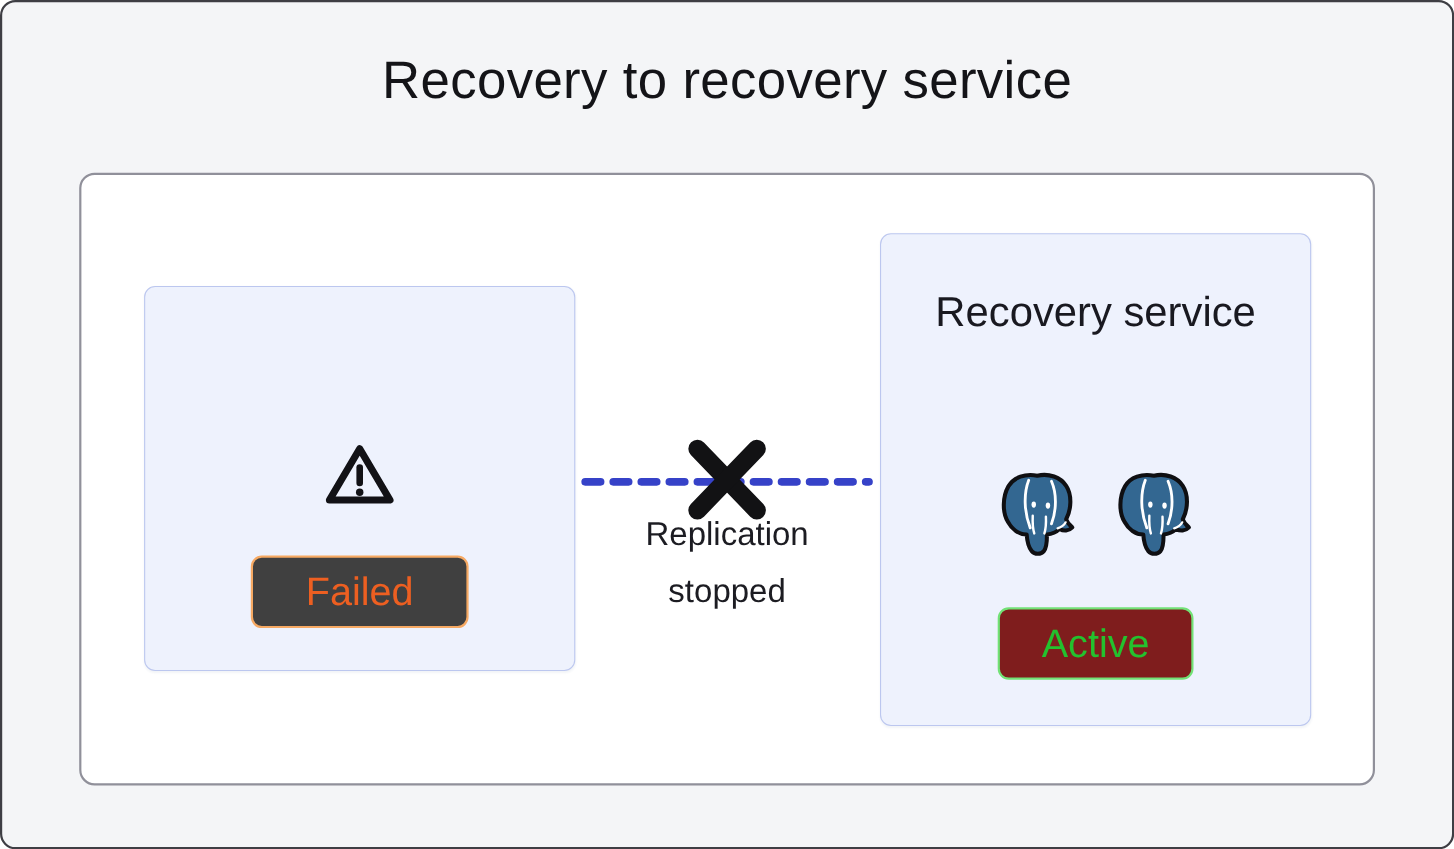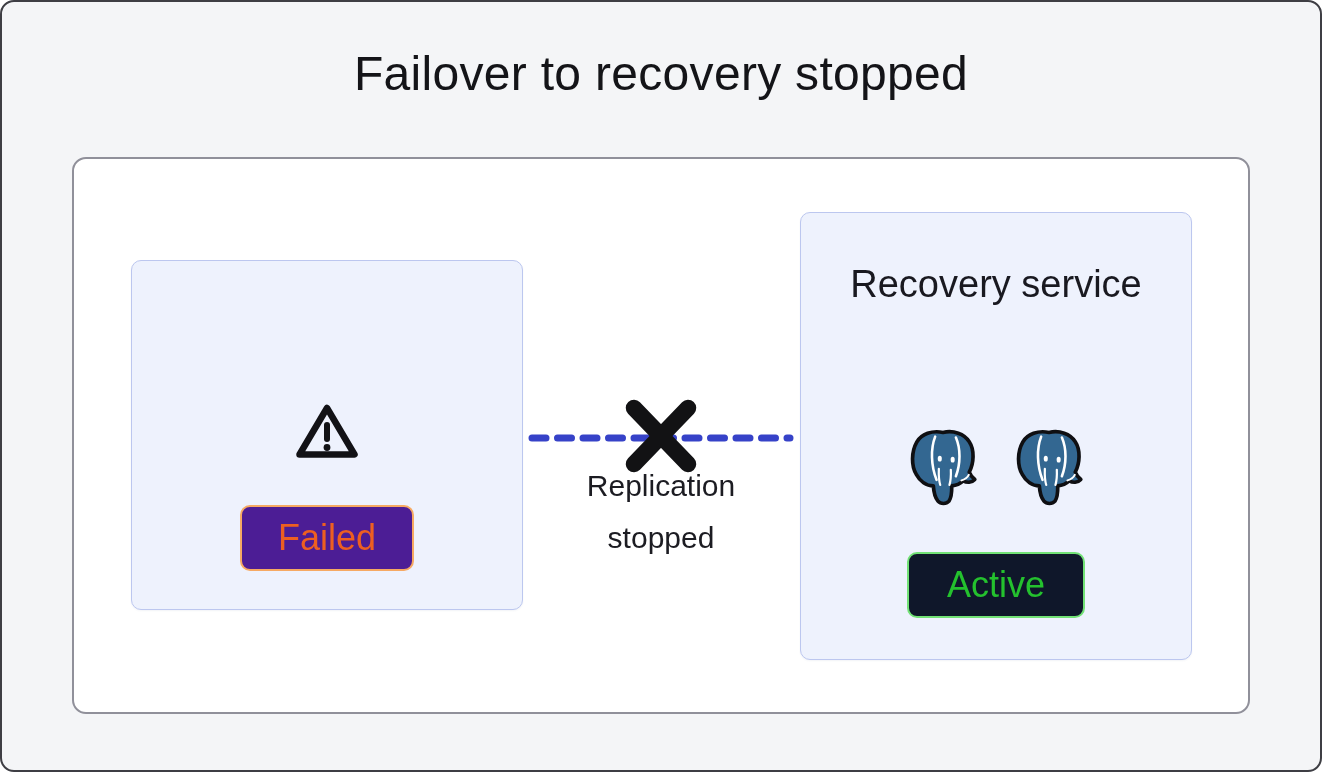--- a/index.html
+++ b/index.html
@@ -47,41 +47,41 @@
   .elephants{
     position:absolute;left:0;top:215px;width:100%;
     display:flex;justify-content:center;gap:36px;
   }
   .badge{
     position:absolute;left:50%;transform:translateX(-50%);
     display:flex;align-items:center;justify-content:center;
     border-radius:10px;font-size:36px;font-weight:400;
   }
   .badge-failed{
-    top:244px;width:174px;height:66px;
-    background:#4c1d95;border:2px solid #f6a963;color:#ed5f21;
+    top:244px;width:198px;height:66px;
+    background:#404040;border:2px solid #f6a963;color:#ed5f21;
   }
   .badge-active{
     top:339px;width:178px;height:66px;
-    background:#0f172a;border:2px solid #72e276;color:#24c12e;
+    background:#7f1d1d;border:2px solid #72e276;color:#24c12e;
   }
   .dash-line{position:absolute;left:527px;top:433px;}
   .x-wrap{position:absolute;left:619px;top:394px;width:84px;height:84px;}
   .connection-label{
     position:absolute;left:561px;top:460px;width:200px;
     text-align:center;font-size:30px;line-height:52px;color:#1c1c22;
   }
 </style>
 </head>
 <body>
 
 <div class="stage">
   <div class="frame"></div>
 
-  <div class="diagram-title">Failover to recovery stopped</div>
+  <div class="diagram-title">Recovery to recovery service</div>
 
   <div class="panel"></div>
 
   <div class="node node-primary">
     <div class="warning-wrap">
       <svg width="66" height="62" viewBox="0 0 66 62">
         <path d="M33 7 L60.5 53.5 L5.5 53.5 Z" fill="none" stroke="#121216" stroke-width="6.5" stroke-linejoin="round"></path>
         <line x1="33" y1="24" x2="33" y2="38" stroke="#121216" stroke-width="6" stroke-linecap="round"></line>
         <circle cx="33" cy="46.5" r="3.4" fill="#121216"></circle>
       </svg>

